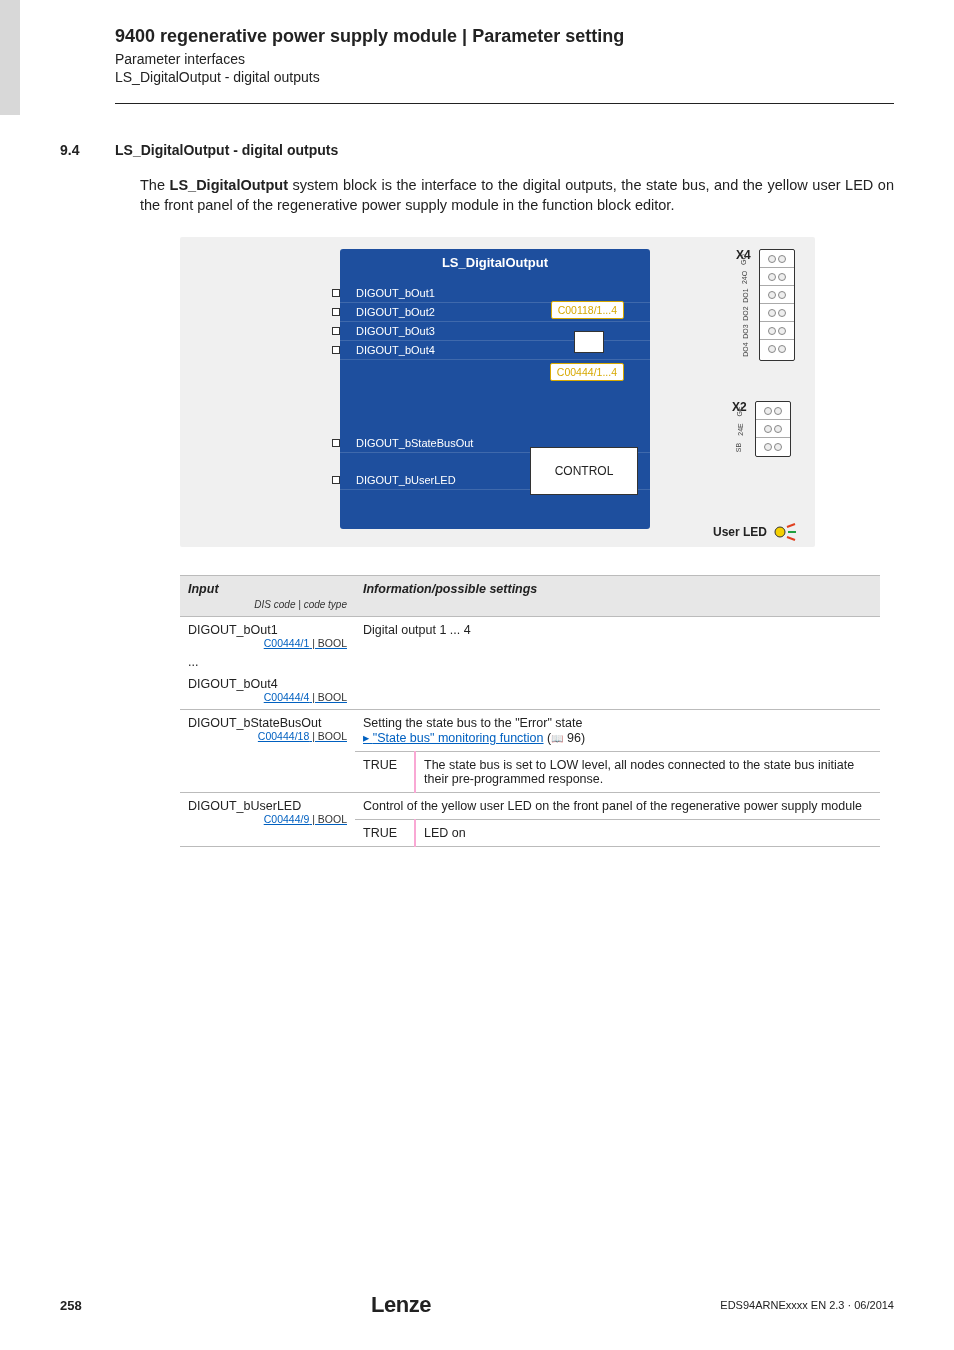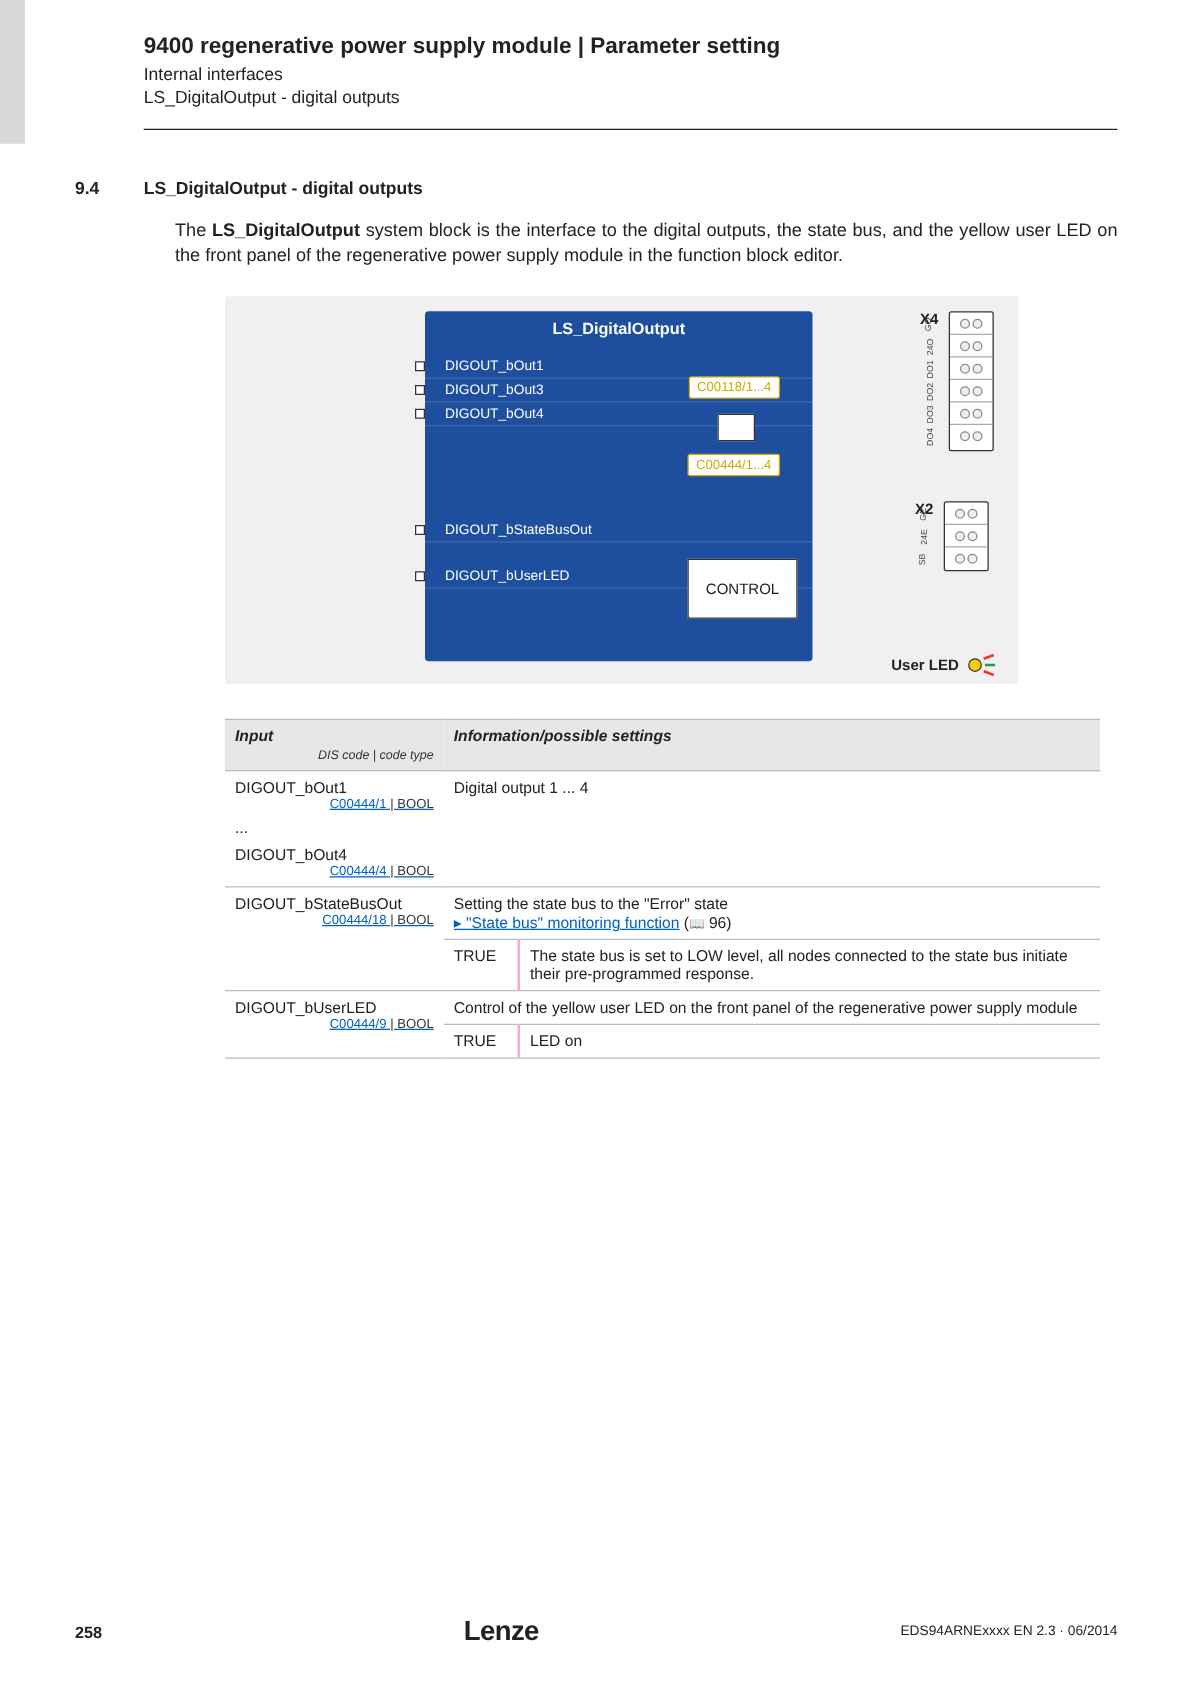--- a/index.html
+++ b/index.html
@@ -105,21 +105,21 @@
   }
   .logic-box {
     position: absolute;
     width: 30px; height: 22px;
     background: #fff;
     border: 1px solid #333;
   }
   .control-box {
     position: absolute;
     right: 12px; bottom: 34px;
-    width: 88px; height: 48px;
+    width: 108px; height: 48px;
     background: #fff;
     border: 1px solid #333;
     display: flex; align-items: center; justify-content: center;
     font-size: 12px;
     text-align: right;
   }
   .terminal {
     position: absolute;
     background: #fff;
     border: 1px solid #333;
@@ -235,38 +235,39 @@
     letter-spacing: -0.5px;
   }
 </style>
 </head>
 <body>
 
 <div class="left-stripe"></div>
 
 <div class="header">
   <h1>9400 regenerative power supply module | Parameter setting</h1>
-  <div class="sub1">Internal interfaces</div>
+  <div class="sub1">Parameter interfaces</div>
   <div class="sub2">LS_DigitalOutput - digital outputs</div>
 </div>
 <hr class="hr">
 
 <div class="section-row">
   <div class="section-num">9.4</div>
   <div class="section-title">LS_DigitalOutput - digital outputs</div>
 </div>
 
 <p class="body-text">
   <span>The </span><strong>LS_DigitalOutput</strong><span> system block is the interface to the digital outputs, the state bus, and the yellow user LED on the front panel of the regenerative power supply module in the function block editor.</span>
 </p>
 
 <div class="diagram-wrap">
   <div class="block-main">
     <div class="block-title">LS_DigitalOutput</div>
     <div class="block-input">DIGOUT_bOut1</div>
+    <div class="block-input">DIGOUT_bOut2</div>
     <div class="block-input">DIGOUT_bOut3</div>
     <div class="block-input">DIGOUT_bOut4</div>
     <div class="block-spacer"></div>
     <div class="block-input">DIGOUT_bStateBusOut</div>
     <div style="height:18px"></div>
     <div class="block-input">DIGOUT_bUserLED</div>
 
     <div class="param-box" style="right:26px; top:52px;">C00118/1...4</div>
     <div class="logic-box" style="right:46px; top:82px;"></div>
     <div class="param-box" style="right:26px; top:114px;">C00444/1...4</div>

